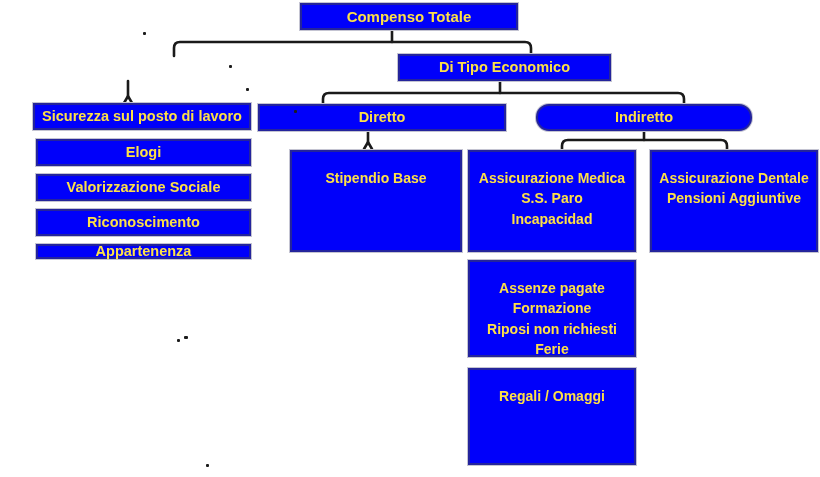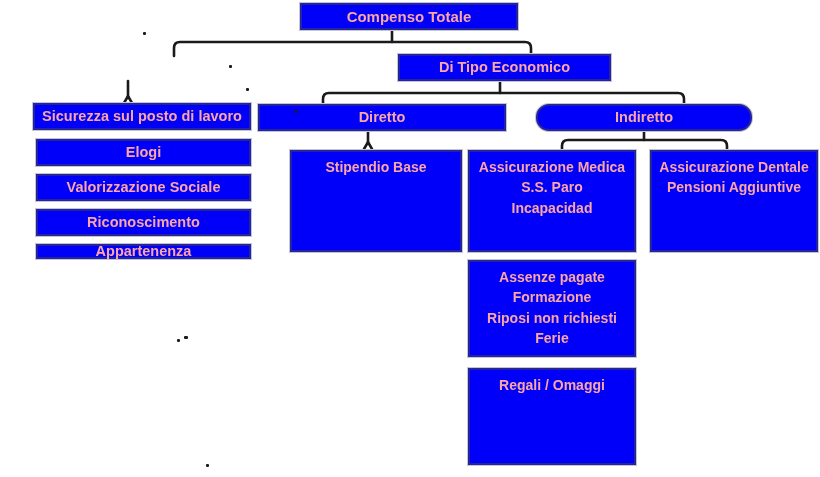--- a/index.html
+++ b/index.html
@@ -13,32 +13,32 @@
     width: 820px;
     height: 477px;
     background: #ffffff;
     overflow: hidden;
   }
   .node {
     position: absolute;
     background: #0000fa;
     border: 2px solid #24249c;
     box-shadow: 0 0 0 1px #c4c4d2;
-    color: #fca5a5;
+    color: #fde047;
     font-weight: bold;
     display: flex;
     justify-content: center;
     box-sizing: border-box;
     text-align: center;
     white-space: pre-wrap;
     line-height: 1.45;
     z-index: 2;
   }
   .hdr  { align-items: center; font-size: 14.5px; }
-  .leaf { align-items: flex-start; padding-top: 5px; font-size: 14px; }
+  .leaf { align-items: flex-start; padding-top: 16px; font-size: 14px; }
   #connectors {
     position: absolute;
     left: 0; top: 0;
     z-index: 1;
   }
   .speck {
     position: absolute;
     background: #1c1c1c;
     width: 3px; height: 3px;
     border-radius: 1px;

